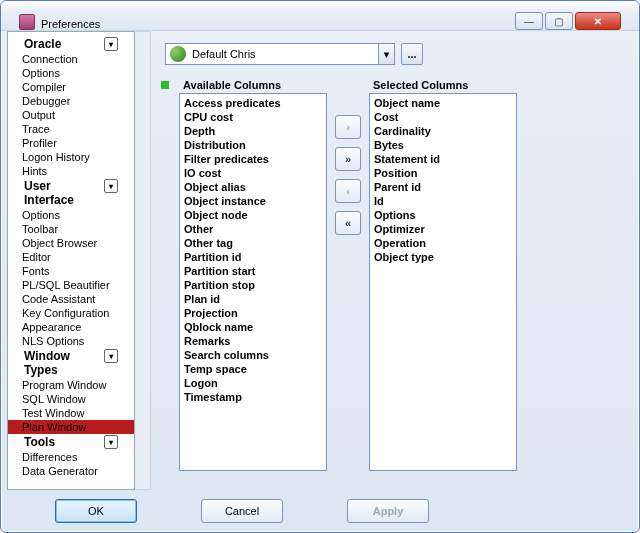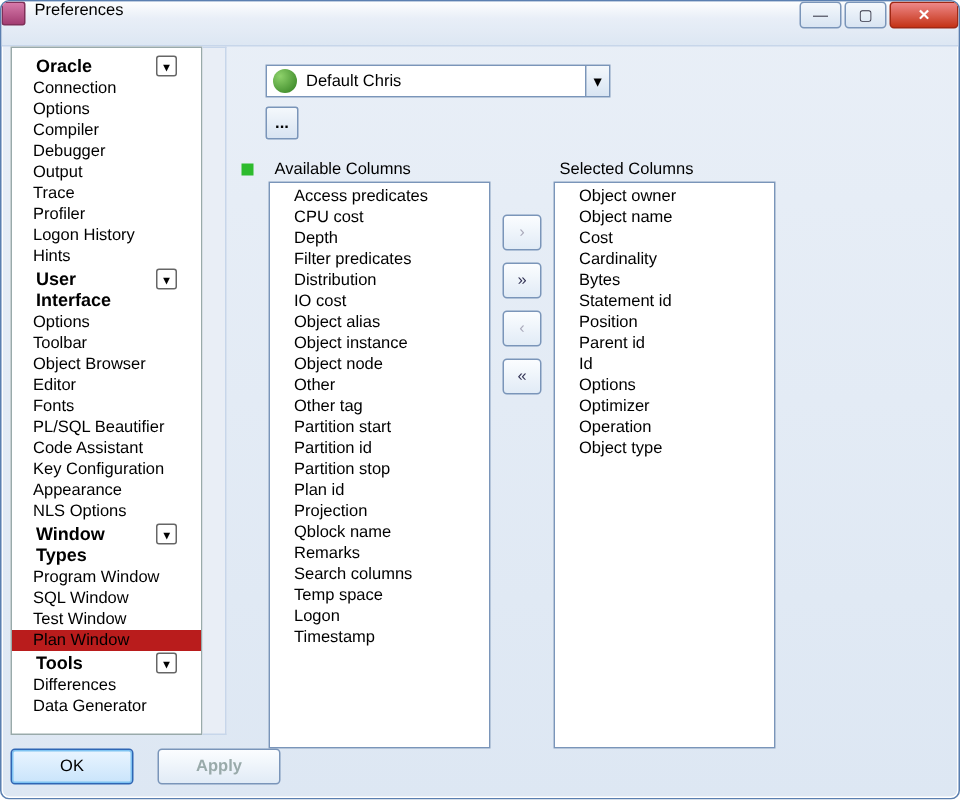--- a/index.html
+++ b/index.html
@@ -7,21 +7,21 @@
   .window {
     width:640px; height:533px;
     background: linear-gradient(to bottom, #e9eff7 0%, #dde7f3 100%);
     border:1px solid #5a7fb0; border-radius:6px;
     position:relative; overflow:hidden;
     box-shadow: 0 0 0 1px #fff inset;
   }
   .titlebar {
     height:30px;
     background: linear-gradient(to bottom, #fdfefe 0%, #e8eef7 40%, #dde7f3 100%);
-    display:flex; align-items:flex-start; padding:0 0;
+    display:flex; align-items:flex-end; padding:0 18px;
     border-bottom:1px solid #c7d6ea;
   }
   .titlebar .app-icon {
     width:16px; height:16px; margin-right:6px;
     background: linear-gradient(to bottom, #d67aaa, #a33d72);
     border:1px solid #803059; border-radius:2px;
   }
   .titlebar .title { flex:0 0 auto; color:#000; }
   .titlebar .spacer { flex:1; }
   .win-buttons { display:flex; gap:2px; }
@@ -59,21 +59,21 @@
     padding:1px 12px 1px 14px; cursor:default;
     white-space:nowrap; overflow:hidden; text-overflow:ellipsis;
   }
   .leaf.selected { background:#b91c1c; }
   .vscroll {
     width:16px; background:#e9eef6; border:1px solid #c7d6ea; border-left:none;
   }
   .main {
     flex:1; padding:8px 8px 8px 10px; position:relative;
   }
-  .profile-row { display:flex; align-items:flex-start; gap:6px; margin:4px 0 14px 16px;flex-direction:column; }
+  .profile-row { display:flex; align-items:flex-end; gap:6px; margin:4px 0 14px 4px; }
   .profile-select {
     width:230px; height:22px; border:1px solid #7a95b9; background:#fff;
     display:flex; align-items:center; padding:0 4px; position:relative;
   }
   .profile-select .profico {
     width:16px; height:16px; margin-right:6px;
     background: radial-gradient(circle at 30% 30%, #8ed26b, #2f7d1e);
     border-radius:50%;
   }
   .profile-select .dd {
@@ -86,39 +86,39 @@
     width:22px; height:22px; border:1px solid #7a95b9; border-radius:2px;
     background:linear-gradient(to bottom,#f4f8fc,#d8e4f2);
     display:flex; align-items:center; justify-content:center; font-weight:bold;
   }
   .green-sq { width:8px; height:8px; background:#2dbb2d; display:inline-block; vertical-align:top; margin-top:2px;}
   .cols-area { display:flex; align-items:flex-start; gap:8px; margin-left:4px; }
   .col-block { display:flex; flex-direction:column; }
   .col-label { margin:0 0 2px 4px; }
   .listbox {
     border:1px solid #7a95b9; background:#fff;
-    width:148px; height:378px; padding:2px 16px;
+    width:148px; height:378px; padding:2px 4px;
     overflow:hidden;
   }
   .listbox .li { line-height:14px; white-space:nowrap; }
   .move-btns { display:flex; flex-direction:column; gap:8px; margin-top:36px; }
   .mbtn {
     width:26px; height:24px; border:1px solid #7a95b9; border-radius:3px;
     background:linear-gradient(to bottom,#fbfdff,#e1ebf6);
     display:flex; align-items:center; justify-content:center; color:#335; font-size:11px;
   }
   .mbtn.disabled { color:#aab; }
   .button-bar {
     position:absolute; left:6px; right:6px; bottom:6px; height:30px;
     display:flex; align-items:center; gap:16px;
   }
   .pbtn {
     width:82px; height:24px; border:1px solid #7a95b9; border-radius:3px;
     background:linear-gradient(to bottom,#fbfdff,#e1ebf6);
-    display:flex; align-items:center; justify-content:center;
+    display:flex; align-items:center; justify-content:center;margin-left:48px;
   }
   .pbtn.default {
     border:1px solid #2f66b4;
     box-shadow: 0 0 0 1px #7ec3f2 inset;
     background:linear-gradient(to bottom,#eaf5ff,#c9e4fb);
   }
   .pbtn.disabled { color:#9aa;font-weight:bold; }
   .button-bar .spacer { flex:1; }
   ::-webkit-scrollbar { width:16px; }
 </style>
@@ -189,40 +189,40 @@
 
       <div class="profile-row">
         <div class="profile-select">
           <div class="profico"></div>
           <span>Default Chris</span>
           <div class="dd">▾</div>
         </div>
         <div class="ellips-btn">...</div>
       </div>
 
-      <div style="display:flex; gap:6px; align-items:flex-start;">
+      <div style="display:flex; gap:6px; align-items:flex-start;font-weight:bold;">
         <span class="green-sq"></span>
         <div class="cols-area">
 
           <div class="col-block">
             <div class="col-label">Available Columns</div>
             <div class="listbox" id="avail-list">
                 <div class="li">Access predicates</div>
                 <div class="li">CPU cost</div>
                 <div class="li">Depth</div>
+                <div class="li">Distribution</div>
                 <div class="li">Filter predicates</div>
-                <div class="li">Distribution</div>
                 <div class="li">IO cost</div>
                 <div class="li">Object alias</div>
                 <div class="li">Object instance</div>
                 <div class="li">Object node</div>
                 <div class="li">Other</div>
                 <div class="li">Other tag</div>
+                <div class="li">Partition id</div>
                 <div class="li">Partition start</div>
-                <div class="li">Partition id</div>
                 <div class="li">Partition stop</div>
                 <div class="li">Plan id</div>
                 <div class="li">Projection</div>
                 <div class="li">Qblock name</div>
                 <div class="li">Remarks</div>
                 <div class="li">Search columns</div>
                 <div class="li">Temp space</div>
                 <div class="li">Logon</div>
                 <div class="li">Timestamp</div>
               </div>
@@ -231,21 +231,20 @@
           <div class="move-btns">
             <div class="mbtn disabled">›</div>
             <div class="mbtn">»</div>
             <div class="mbtn disabled">‹</div>
             <div class="mbtn">«</div>
           </div>
 
           <div class="col-block">
             <div class="col-label">Selected Columns</div>
             <div class="listbox" id="sel-list">
-                <div class="li">Object owner</div>
                 <div class="li">Object name</div>
                 <div class="li">Cost</div>
                 <div class="li">Cardinality</div>
                 <div class="li">Bytes</div>
                 <div class="li">Statement id</div>
                 <div class="li">Position</div>
                 <div class="li">Parent id</div>
                 <div class="li">Id</div>
                 <div class="li">Options</div>
                 <div class="li">Optimizer</div>
@@ -255,17 +254,18 @@
           </div>
 
         </div>
       </div>
 
     </div>
   </div>
 
   <div class="button-bar">
     <div class="pbtn default">OK</div>
+    <div class="pbtn">Cancel</div>
     <div class="pbtn disabled">Apply</div>
     <div class="spacer"></div>
   </div>
 
 </div>
 
 </body></html>

